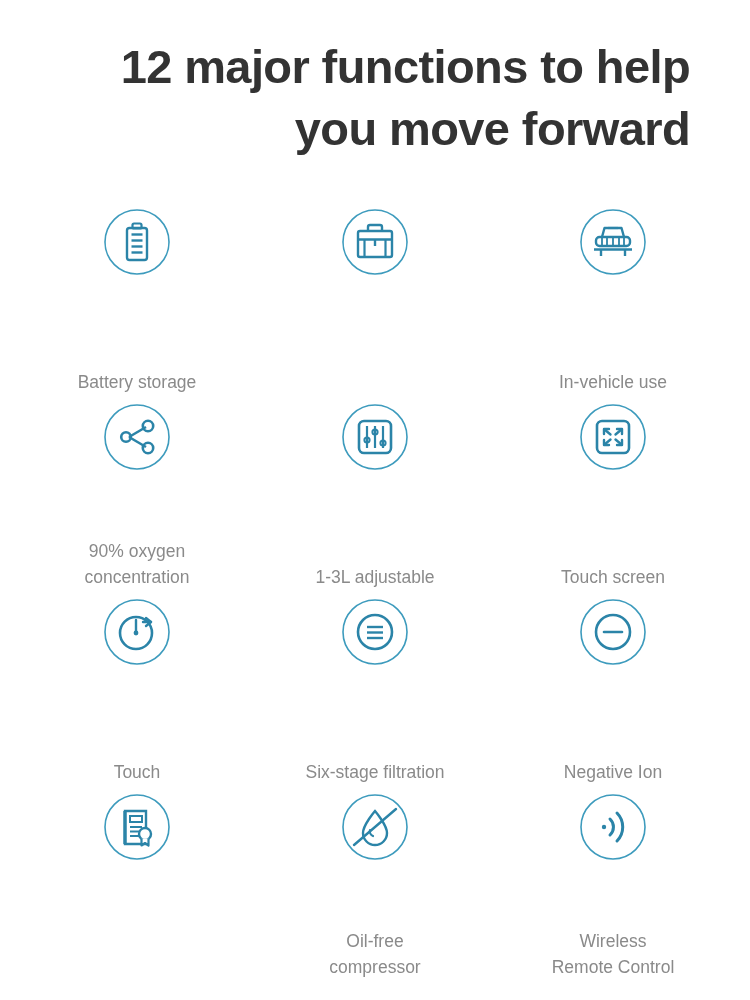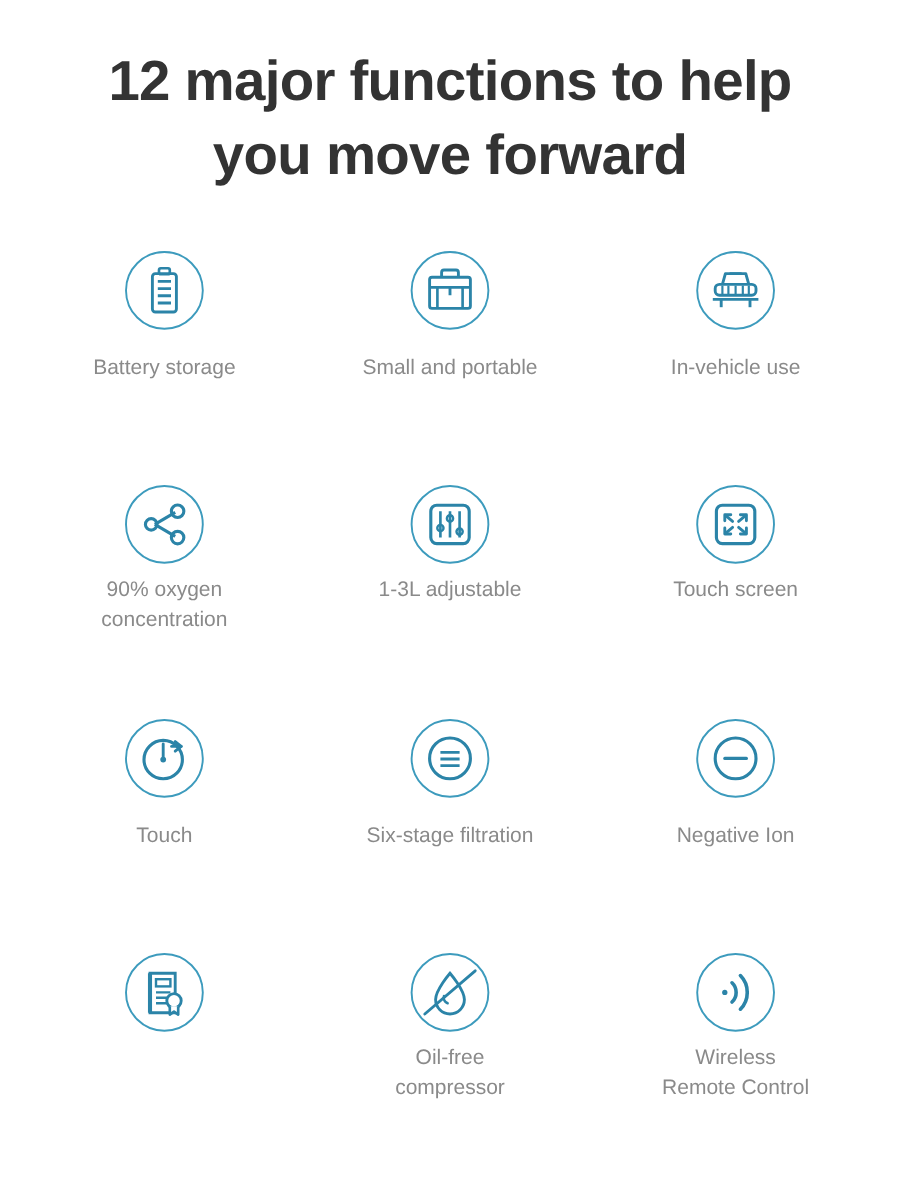--- a/index.html
+++ b/index.html
@@ -15,40 +15,40 @@
   .page {
     position: relative;
     width: 750px;
     height: 1000px;
     background: #ffffff;
     overflow: hidden;
   }
   .headline {
     margin: 0;
     padding: 36px 60px 0 60px;
-    text-align: center;
+    text-align: right;
     color: #333333;
     font-family: "Liberation Sans", sans-serif;
     font-size: 47px;
     font-weight: bold;
     line-height: 1.32;
     letter-spacing: -0.6px;
   }
   .grid {
     margin-top: 40px;
     display: grid;
     grid-template-columns: repeat(3, 1fr);
     grid-template-rows: repeat(4, 195px);
     padding: 0 18px;
   }
   .cell {
     display: flex;
     flex-direction: column;
     align-items: center;
-    justify-content: flex-start;
+    justify-content: space-between;
   }
   .icon-wrap {
     width: 76px;
     height: 76px;
     display: flex;
     align-items: center;
     justify-content: center;
     margin-top: 4px;
   }
   .icon-wrap svg { display: block; }
@@ -93,21 +93,20 @@
         <svg width="76" height="76" viewBox="0 0 76 76" fill="none">
           <circle cx="38" cy="38" r="32" stroke="#3d9bbd" stroke-width="1.6"></circle>
           <rect x="21" y="27" width="34" height="26" rx="2" stroke="#2b84a8" stroke-width="2.4"></rect>
           <path d="M31 27v-4a2 2 0 0 1 2-2h10a2 2 0 0 1 2 2v4" stroke="#2b84a8" stroke-width="2.4"></path>
           <line x1="21.5" y1="35.5" x2="54.5" y2="35.5" stroke="#2b84a8" stroke-width="2.4"></line>
           <line x1="38" y1="36" x2="38" y2="42" stroke="#2b84a8" stroke-width="2.4"></line>
           <line x1="27.5" y1="36" x2="27.5" y2="53" stroke="#2b84a8" stroke-width="2.2"></line>
           <line x1="48.5" y1="36" x2="48.5" y2="53" stroke="#2b84a8" stroke-width="2.2"></line>
         </svg>
       </div>
-      <div class="cell-label">Small and portable</div>
     </div>
 
     <div class="cell row-1">
       <div class="icon-wrap">
         <svg width="76" height="76" viewBox="0 0 76 76" fill="none">
           <circle cx="38" cy="38" r="32" stroke="#3d9bbd" stroke-width="1.6"></circle>
           <path d="M27 33l2.5-9h17l2.5 9" stroke="#2b84a8" stroke-width="2.4" stroke-linejoin="round"></path>
           <line x1="33" y1="24" x2="43" y2="24" stroke="#2b84a8" stroke-width="2.2"></line>
           <rect x="21" y="33" width="34" height="9" rx="3.5" stroke="#2b84a8" stroke-width="2.4"></rect>
           <line x1="27" y1="34" x2="27" y2="41" stroke="#2b84a8" stroke-width="1.8"></line>

